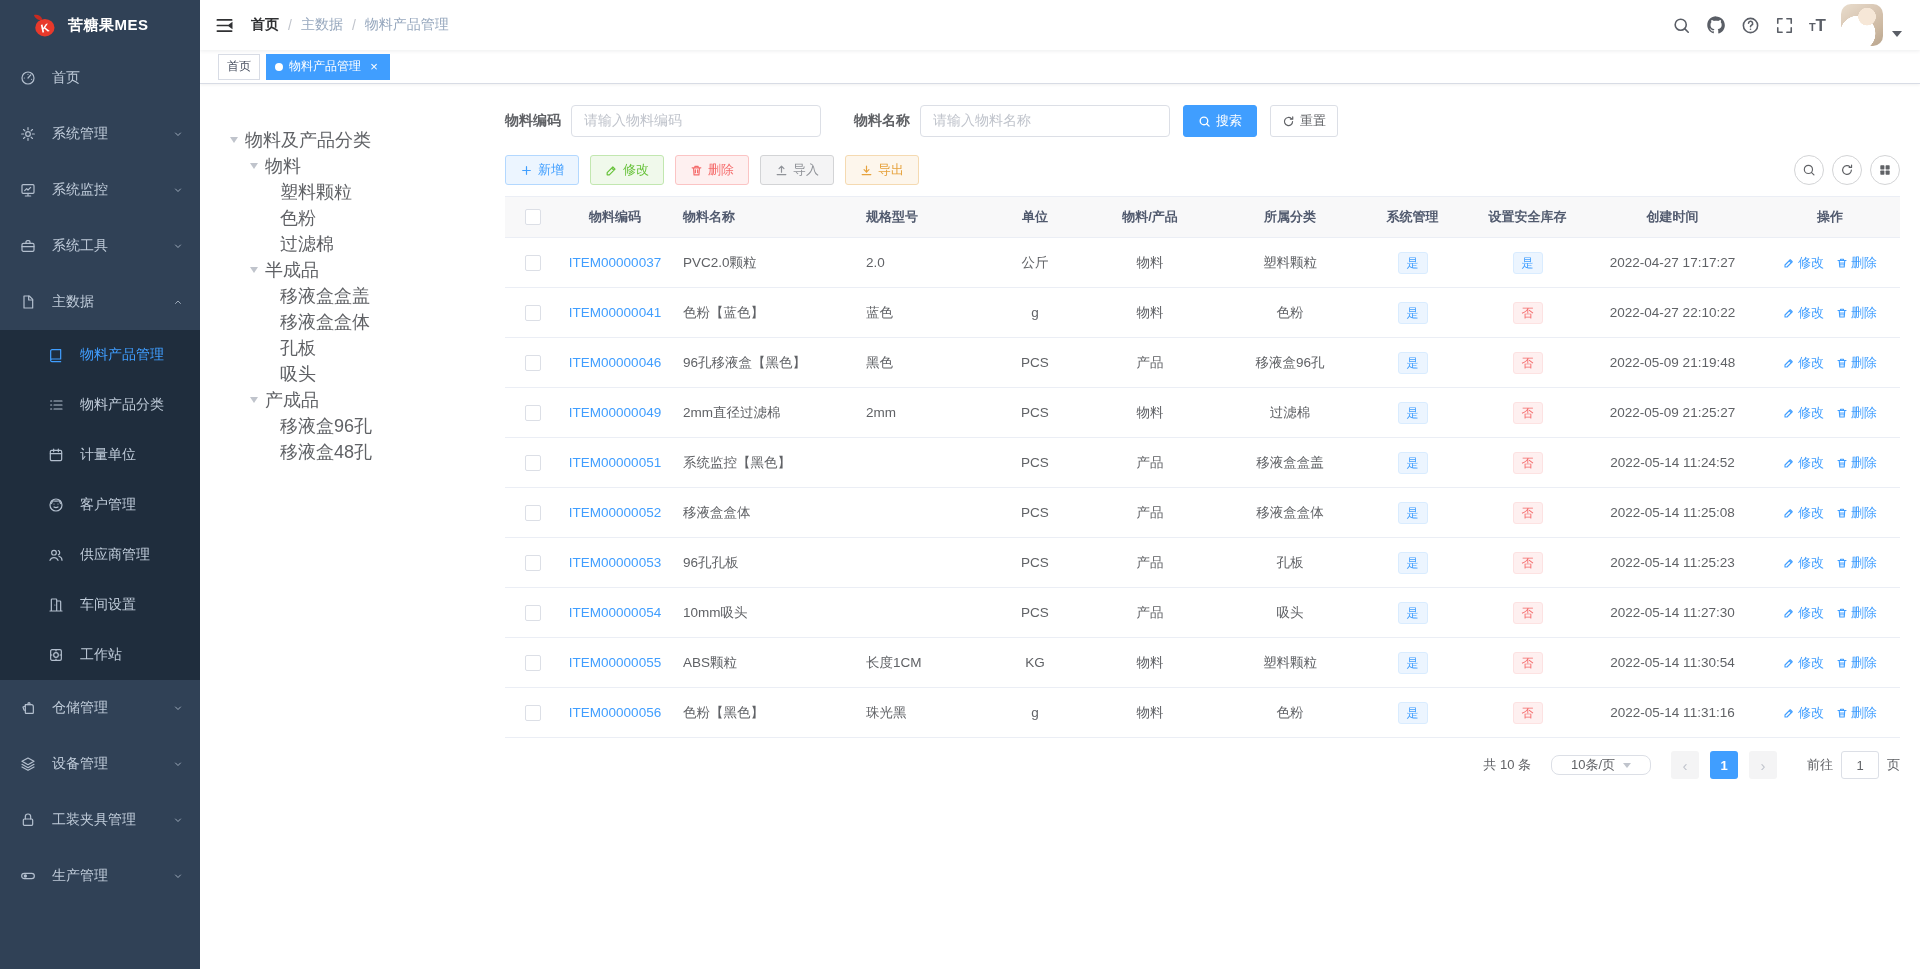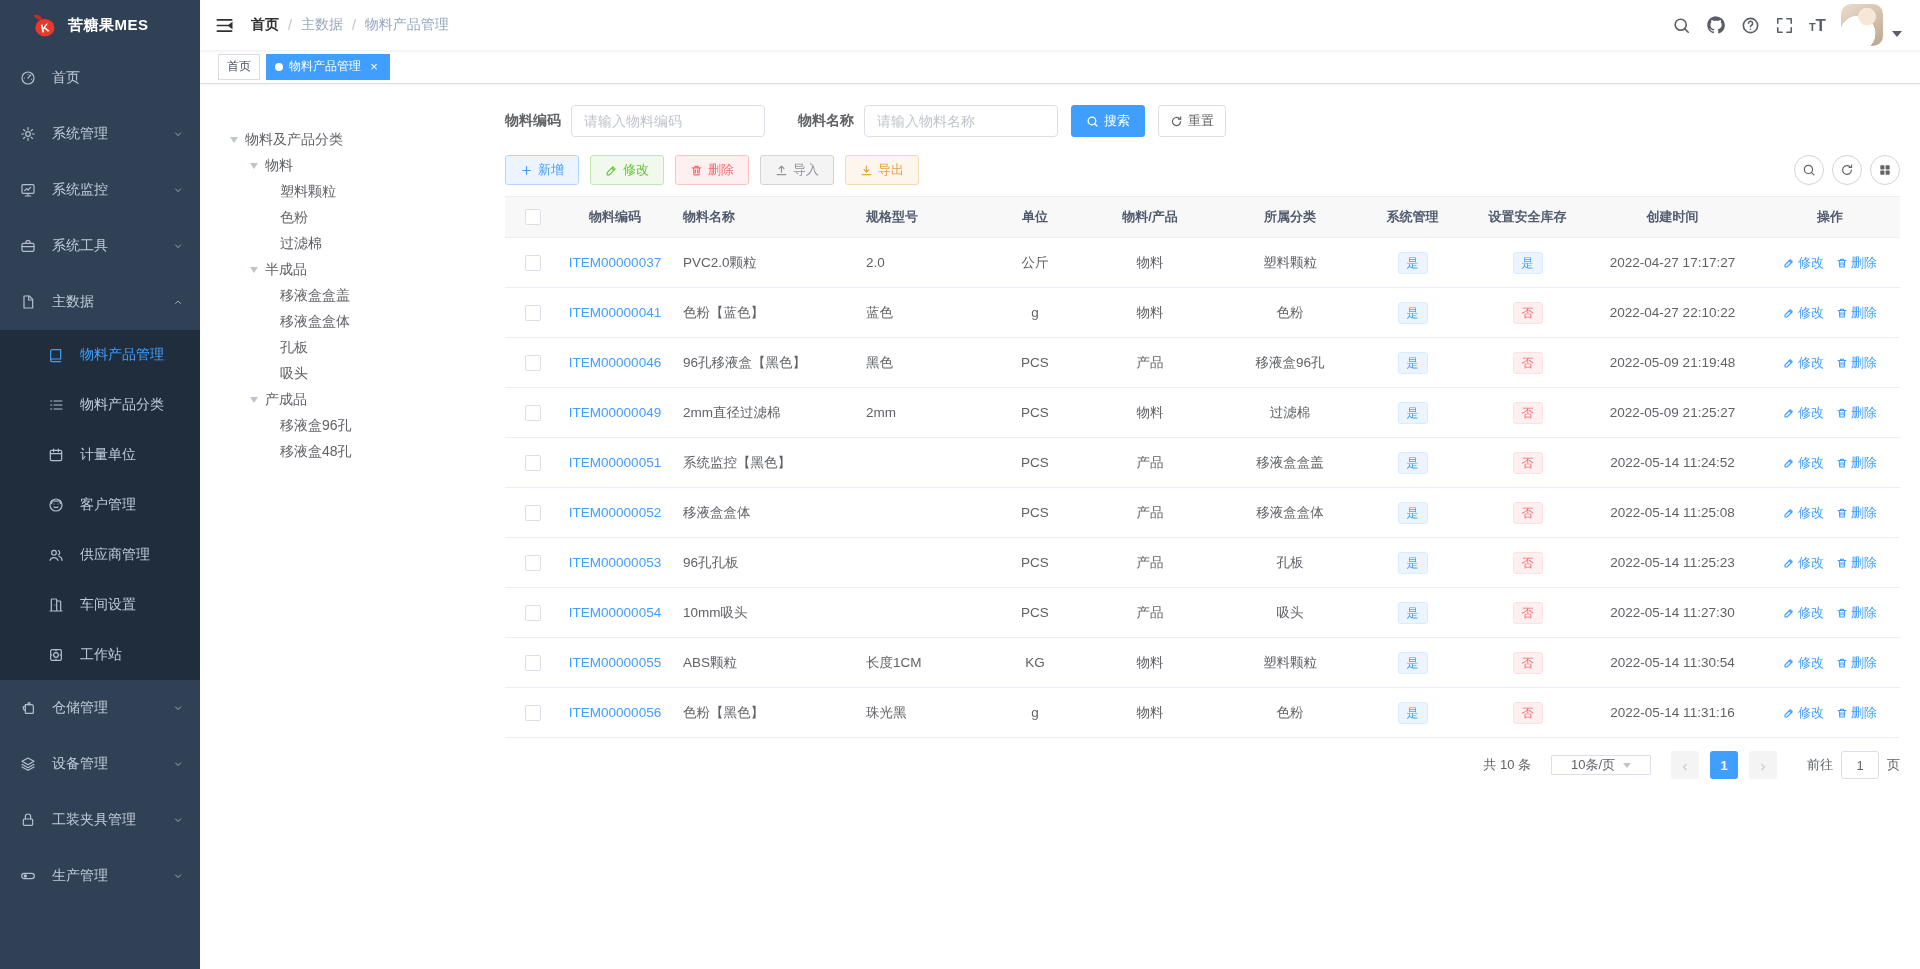--- a/index.html
+++ b/index.html
@@ -51,32 +51,32 @@
   .tag .dot{width:8px;height:8px;border-radius:50%;background:#fff;}
   .tag .close{font-size:13px;line-height:13px;width:14px;height:14px;text-align:center;border-radius:50%;}
   
   .tree-panel{position:absolute;left:222px;top:105px;width:262px;}
   .tree-search{height:30px;border:1px solid #dcdfe6;border-radius:4px;display:flex;align-items:center;
     padding:0 10px;gap:8px;color:#c0c4cc;background:#fff;}
   .tree-search svg{flex:0 0 auto;}
   .tree-search input{border:none;outline:none;flex:1;font-size:14px;color:#606266;
     font-family:inherit;background:transparent;}
   .tree-search input::placeholder{color:#c0c4cc;}
-  .tree{margin-top:22px;font-size:14px;color:#606266;}
+  .tree{margin-top:22px;font-size:18px;color:#606266;}
   .tree-node{height:26px;display:flex;align-items:center;cursor:pointer;}
   .tree-node .arr{width:0;height:0;border-left:4.5px solid transparent;border-right:4.5px solid transparent;
     border-top:6px solid #c0c4cc;margin-right:7px;flex:0 0 auto;}
   .tree-node.lvl0{padding-left:8px;}
   .tree-node.lvl1{padding-left:28px;}
   .tree-node.lvl2{padding-left:58px;}
   
   .filter-form{position:absolute;left:505px;top:105px;display:flex;align-items:center;height:32px;}
   .f-label{font-size:14px;font-weight:bold;color:#606266;margin-right:10px;}
-  .f-input{width:194px;height:32px;box-sizing:border-box;border:1px solid #dcdfe6;border-radius:4px;
-    padding:0 12px;font-size:14px;color:#606266;font-family:Liberation Sans, sans-serif;outline:none;}
+  .f-input{width:250px;height:32px;box-sizing:border-box;border:1px solid #dcdfe6;border-radius:4px;
+    padding:0 12px;font-size:14px;color:#606266;font-family:Liberation Serif, serif;outline:none;}
   .f-input::placeholder{color:#c0c4cc;}
   .gap1{width:33px;}
   .btn{display:inline-flex;align-items:center;justify-content:center;gap:5px;border-radius:3px;
     font-size:13px;cursor:pointer;box-sizing:border-box;border:1px solid transparent;font-family:inherit;}
   .btn-search{width:74px;height:32px;background:#409eff;border-color:#409eff;color:#fff;margin-left:13px;}
   .btn-reset{width:68px;height:32px;background:#fff;border-color:#dcdfe6;color:#606266;margin-left:13px;}
   
   .toolbar{position:absolute;left:505px;top:155px;width:1395px;display:flex;align-items:center;}
   .toolbar .btn{height:30px;padding:0 14px;margin-right:11px;}
   .btn-primary-plain{color:#409eff;background:#ecf5ff;border-color:#b3d8ff;}
@@ -108,21 +108,21 @@
     display:inline-block;cursor:pointer;}
   .code-link{color:#409eff;cursor:pointer;}
   .badge{display:inline-block;padding:4px 8px;font-size:12px;border-radius:3px;line-height:1;border:1px solid transparent;}
   .badge-yes{background:#ecf5ff;border-color:#d9ecff;color:#409eff;}
   .badge-no{background:#fef0f0;border-color:#fde2e2;color:#f56c6c;}
   .actions{display:flex;justify-content:center;gap:12px;}
   .action-link{color:#409eff;display:inline-flex;align-items:center;gap:3px;cursor:pointer;font-size:13px;}
   
   .pagination{position:absolute;top:750px;right:20px;height:30px;display:flex;align-items:center;
     font-size:13px;color:#606266;}
-  .page-size-select{width:100px;height:20px;box-sizing:border-box;border:1px solid #dcdfe6;border-radius:1px;
+  .page-size-select{width:100px;height:20px;box-sizing:border-box;border:1px solid #dcdfe6;border-radius:8px;
     margin-left:20px;display:flex;align-items:center;justify-content:center;gap:8px;cursor:pointer;background:#fff;}
   .select-caret{width:0;height:0;border-left:4px solid transparent;border-right:4px solid transparent;
     border-top:5px solid #c0c4cc;}
   .page-btn{width:28px;height:28px;border:none;border-radius:3px;display:inline-flex;align-items:center;
     justify-content:center;font-size:13px;cursor:pointer;font-family:inherit;}
   .page-btn.nav{background:#f4f4f5;color:#c0c4cc;font-size:15px;}
   .page-btn.prev{margin-left:20px;}
   .page-btn.current{margin-left:11px;background:#409eff;color:#fff;font-weight:bold;}
   .page-btn.next{margin-left:11px;}
   .goto-label{margin-left:30px;}

